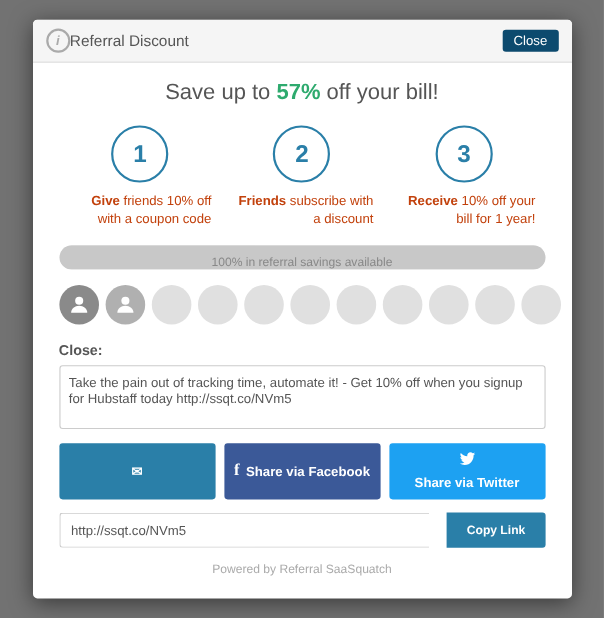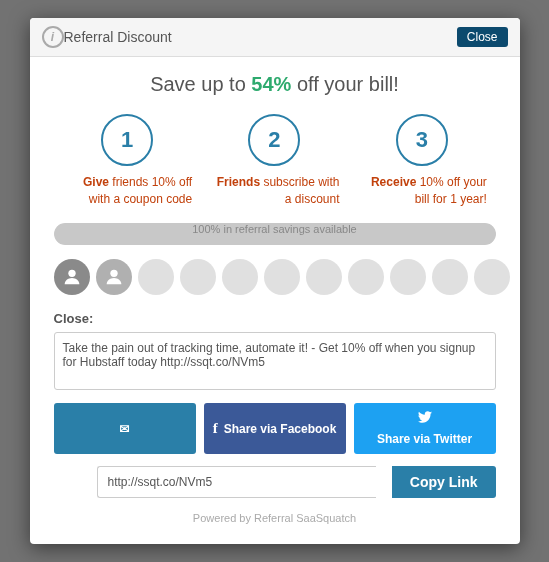--- a/index.html
+++ b/index.html
@@ -117,21 +117,21 @@
     }
     .step-text strong {
       font-weight: bold;
     }
     .progress-bar-wrap {
       background: #e8e8e8;
       border-radius: 20px;
       height: 22px;
       margin-bottom: 14px;
       display: flex;
-      align-items: flex-start;
+      align-items: flex-end;
       justify-content: center;
       position: relative;
       overflow: hidden;
     }
     .progress-bar-fill {
       position: absolute;
       left: 0; top: 0; bottom: 0;
       background: #c8c8c8;
       border-radius: 20px;
     }
@@ -199,40 +199,39 @@
       gap: 6px;
       font-weight: bold;
     }
     .share-btn-email { background: #2a7fa8; }
     .share-btn-facebook { background: #3b5998; }
     .share-btn-twitter { background: #1da1f2; flex-direction: column; }
     .copy-row {
       display: flex;
       gap: 16px;
       margin-bottom: 14px;
-      margin-left: 43px;
     }
     .copy-link-input {
       flex: 1;
       border: 1px solid #ccc;
       border-right: none;
       border-radius: 3px 0 0 3px;
       padding: 8px 10px;
       font-size: 12px;
       color: #555;
       outline: none;
     }
     .copy-link-btn {
       background: #2a7fa8;
       color: #fff;
       border: none;
       padding: 8px 18px;
       border-radius: 0 3px 3px 0;
       cursor: pointer;
-      font-size: 14px;
+      font-size: 11px;
       font-weight: bold;
     }
     .powered-by {
       text-align: center;
       font-size: 11px;
       color: #aaa;
     }
   </style>
 </head>
 <body>
@@ -242,21 +241,21 @@
   <div class="modal">
     <div class="modal-header">
       <div class="info-icon-wrap">
         <span>i</span>
       </div>
       <span class="modal-title">Referral Discount</span>
       <button class="close-btn">Close</button>
     </div>
     <div class="modal-body">
       <div class="headline">
-        <span>Save up to </span><em>54%</em><span> off your bill!</span>
+        <span>Save up to </span><em>57%</em><span> off your bill!</span>
       </div>
 
       <div class="steps">
         <div class="step">
           <div class="step-circle">
             <span>1</span>
           </div>
           <div class="step-text">
             <strong>Give</strong> friends 10% off with a coupon code
           </div>

